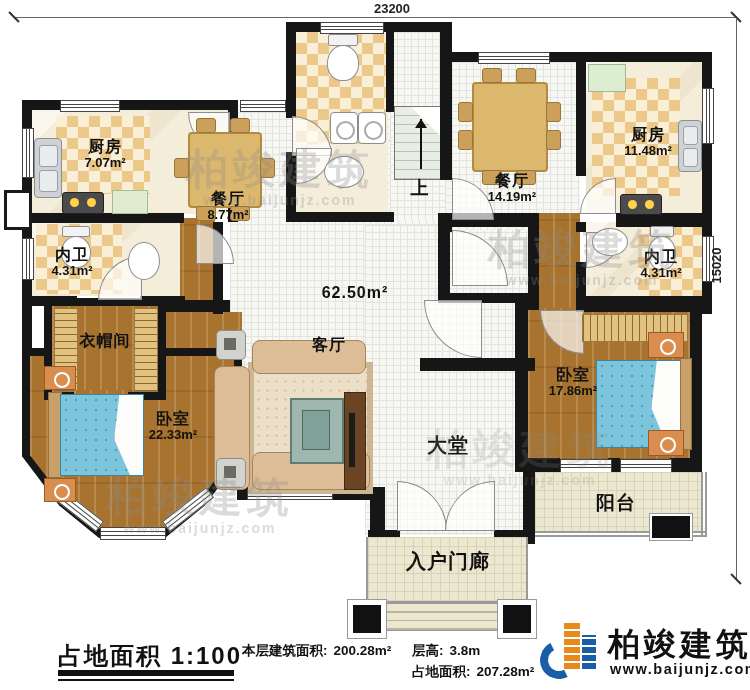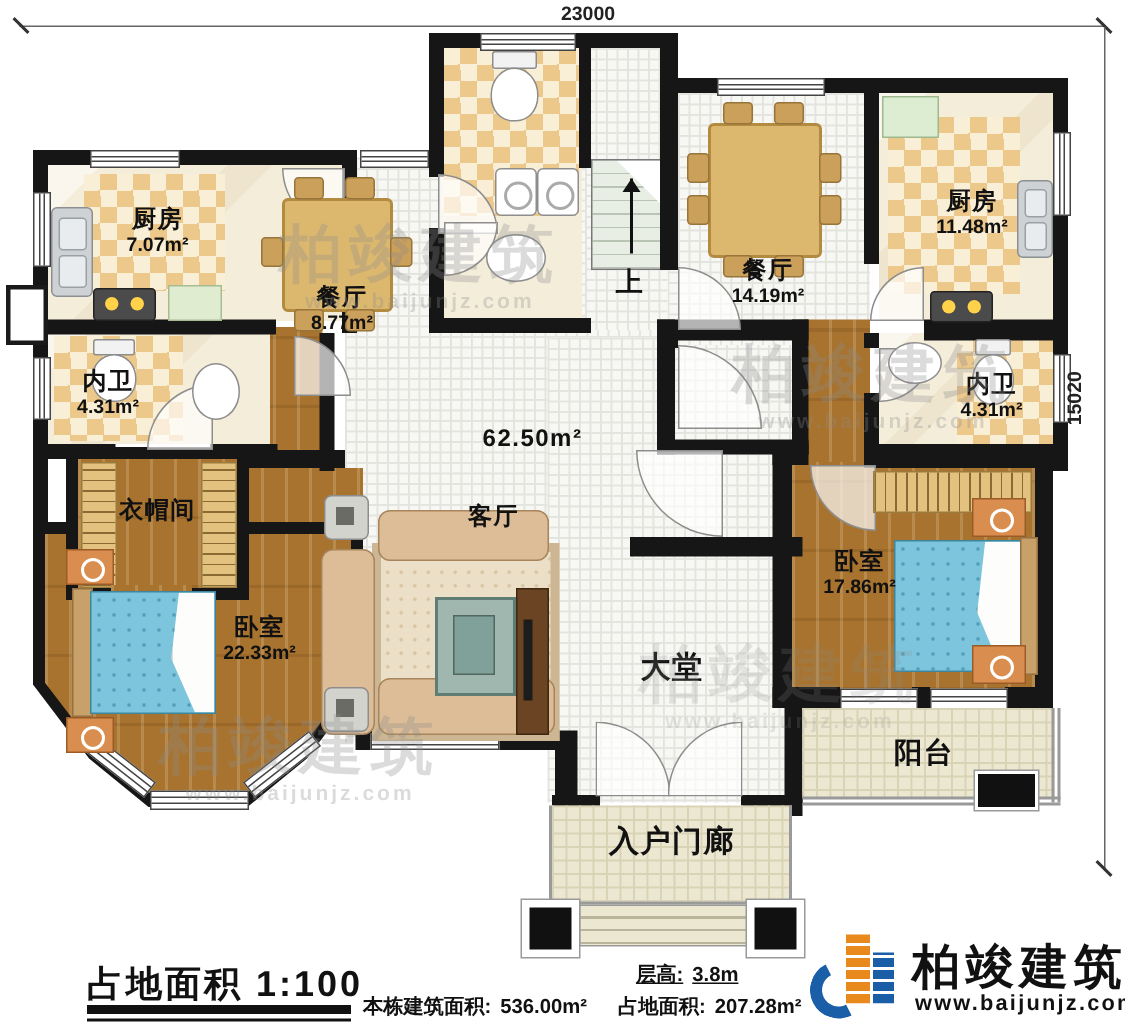--- a/index.html
+++ b/index.html
@@ -321,37 +321,37 @@
         <span class="u">www.baijunjz.com</span>
   </div>
   <div class="wm" style="left:400px;top:428px;width:240px;opacity:.2;">
     <span class="t">柏竣建筑</span>
         <span class="u">www.baijunjz.com</span>
   </div>
 
   <div class="dimline" style="left:13px;top:17px;width:724px;height:1px;"></div>
   <div class="tick" style="left:7px;top:16px;"></div>
   <div class="tick" style="left:729px;top:16px;"></div>
-  <div class="dimtext" style="left:362px;top:1px;width:60px;text-align:center;">23000</div>
+  <div class="dimtext" style="left:362px;top:1px;width:60px;text-align:center;">23200</div>
   <div class="dimline" style="left:736px;top:18px;width:1px;height:562px;"></div>
   <div class="tick" style="left:729px;top:578px;"></div>
   <div class="dimtext" style="left:692px;top:258px;width:48px;text-align:center;transform:rotate(-90deg);">15020</div>
 </div>
 
 <div style="position:absolute;left:0;top:615px;width:750px;height:75px;">
   <div style="position:absolute;left:58px;top:25px;font-size:24px;font-weight:bold;letter-spacing:2px;white-space:nowrap;">
     <span>占地面积</span>&nbsp;<span>1:100</span>
   </div>
   <div style="position:absolute;left:58px;top:55px;width:176px;height:6px;background:#111;"></div>
   <div style="position:absolute;left:58px;top:64px;width:176px;height:2px;background:#111;"></div>
 
-  <div style="position:absolute;left:242px;top:47px;white-space:nowrap;">
-    <span class="sl">本栋建筑面积:</span><span class="sv">536.00m²</span>
-  </div>
-  <div style="position:absolute;left:424px;top:26px;white-space:nowrap;text-decoration:underline;">
+  <div style="position:absolute;left:242px;top:26px;white-space:nowrap;">
+    <span class="sl">本层建筑面积:</span><span class="sv">200.28m²</span>
+  </div>
+  <div style="position:absolute;left:412px;top:26px;white-space:nowrap;">
     <span class="sl">层高:</span><span class="sv">3.8m</span>
   </div>
   <div style="position:absolute;left:412px;top:47px;white-space:nowrap;">
     <span class="sl">占地面积:</span><span class="sv">207.28m²</span>
   </div>
 
   <div style="position:absolute;left:540px;top:2px;width:64px;height:66px;">
     <div style="position:absolute;left:0;top:24px;width:38px;height:38px;border-radius:50%;border:8px solid transparent;border-left-color:#1a5ea8;border-bottom-color:#1a5ea8;transform:rotate(18deg);box-sizing:border-box;"></div>
     <div style="position:absolute;left:24px;top:6px;width:16px;height:46px;background:#e8891d;background-image:repeating-linear-gradient(0deg,transparent 0 6px,#fff 6px 8px);"></div>
     <div style="position:absolute;left:42px;top:18px;width:14px;height:34px;background:#1a5ea8;background-image:repeating-linear-gradient(0deg,transparent 0 6px,#fff 6px 8px);"></div>

